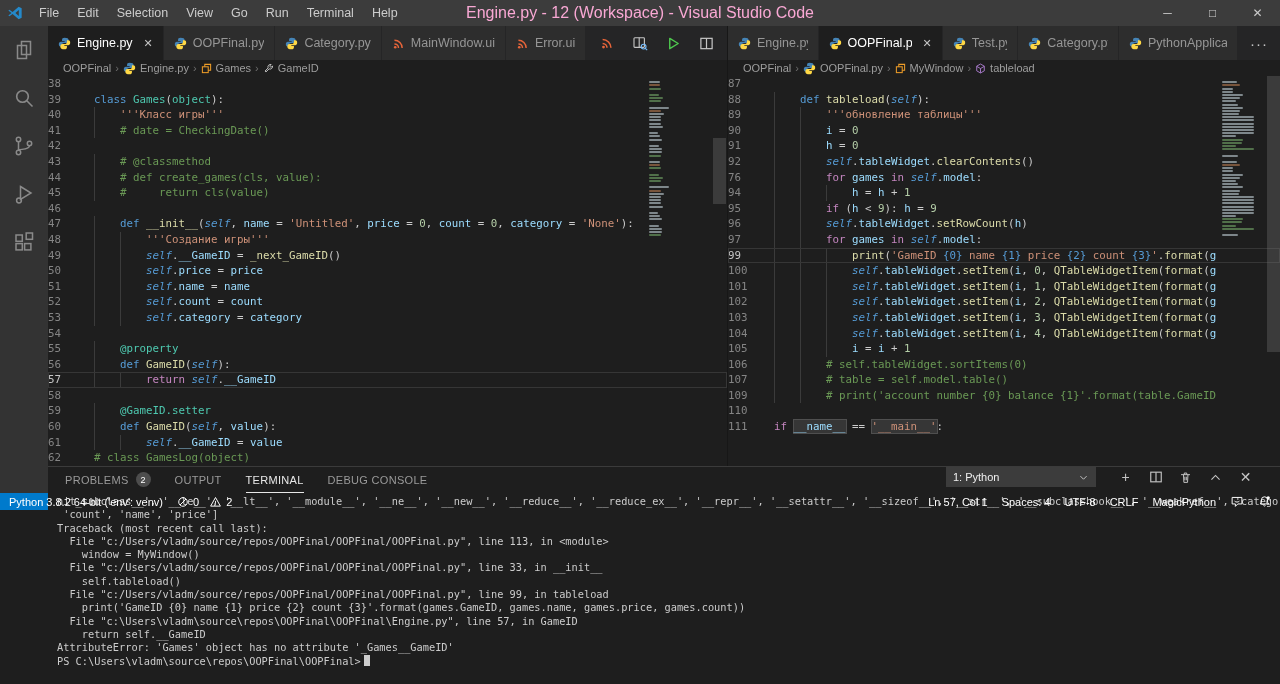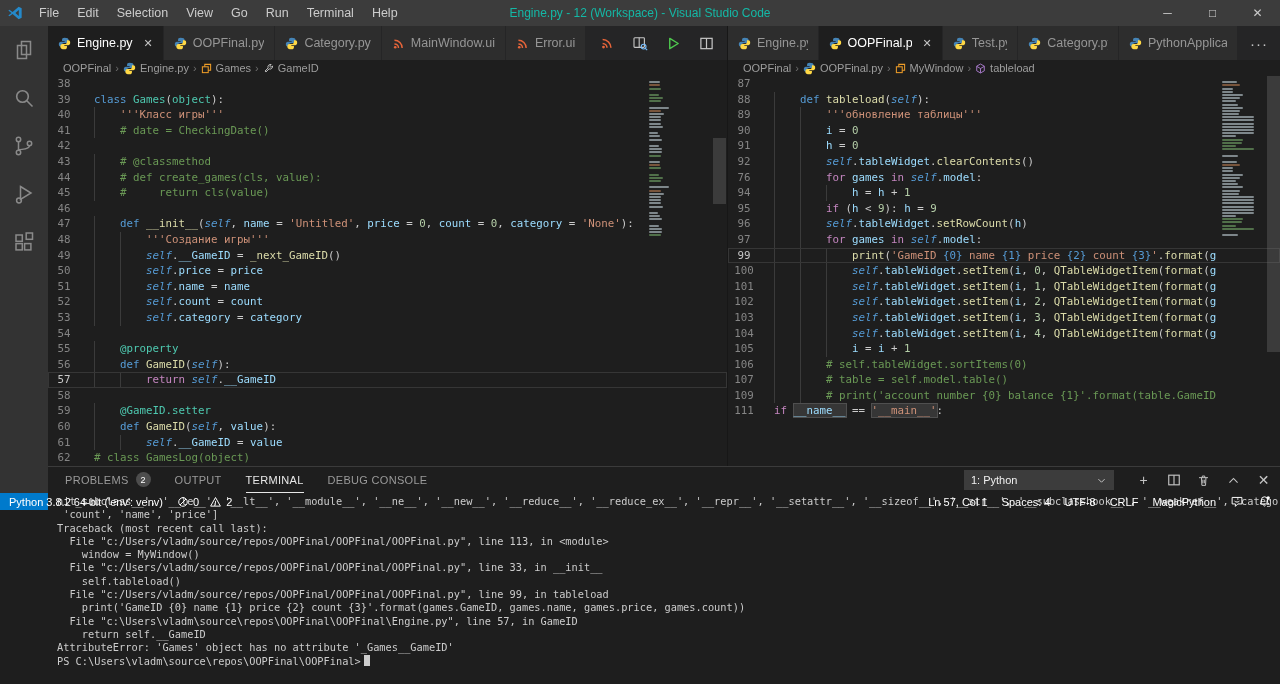--- a/index.html
+++ b/index.html
@@ -4,21 +4,21 @@
 <style>
   *{box-sizing:border-box;margin:0;padding:0}
   html,body{width:1280px;height:684px;overflow:hidden}
   body{background:#1e1e1e;font-family:"Liberation Sans",sans-serif;font-size:12px;color:#ccc}
 
   
   .titlebar{height:26px;background:#3c3c3c;display:flex;align-items:center;position:relative;flex:none}
   .logo{width:30px;display:flex;justify-content:center;align-items:center}
   .menubar{display:flex;height:100%;align-items:flex-end}
   .menu-item{padding:0 9px;color:#cccccc;font-size:12.5px;height:100%;display:flex;align-items:center;cursor:default}
-  .win-title{position:absolute;left:50%;transform:translateX(-50%);color:#14b8a6;font-size:12px;white-space:nowrap}
+  .win-title{position:absolute;left:50%;transform:translateX(-50%);color:#f9a8d4;font-size:16px;white-space:nowrap}
   .win-controls{margin-left:auto;display:flex;height:100%}
   .win-btn{width:45px;height:100%;display:flex;align-items:center;justify-content:center;color:#ccc;font-size:12px}
 
   
   .main{display:flex;height:467px}
   .activitybar{width:48px;background:#333333;display:flex;flex-direction:column;align-items:center;padding-top:12px;gap:24px;flex:none}
   .ab-icon{width:24px;height:24px;display:flex;align-items:center;justify-content:center}
   .workbench{flex:1;display:flex;flex-direction:column;min-width:0}
   .editors{display:flex;height:440px;min-height:440px}
   .group{display:flex;flex-direction:column;min-width:0;position:relative}
@@ -37,40 +37,40 @@
 
   
   .crumbs{height:16px;display:flex;align-items:center;padding-left:15px;font-size:11px;color:#9d9d9d;background:#1e1e1e;white-space:nowrap}
   .crumb{display:flex;align-items:center;gap:4px}
   .crumb-sep{color:#6e6e6e;margin:0 4px;font-size:11px}
 
   
   .codearea{position:relative;flex:1;overflow:hidden;font-family:"DejaVu Sans Mono",monospace;font-size:10.8px;line-height:15.6px;cursor:text}
   .row{display:flex;height:15.6px;white-space:pre}
   .row.cur{outline:1px solid #363636;outline-offset:-1px}
-  .ln{min-width:32px;text-align:center;color:#858585;flex:none}
+  .ln{min-width:32px;text-align:left;color:#858585;flex:none}
   .row.cur .ln{color:#c6c6c6}
   .lc{padding-left:14px;white-space:pre}
   .ind{display:inline-block;box-shadow:inset 1px 0 0 #3b3b3b}
   .c-kw1{color:#569cd6}.c-kw2{color:#c586c0}.c-self{color:#569cd6;font-style:italic}
   .c-str{color:#ce9178}.c-com{color:#6a9955}.c-num{color:#b5cea8}
   .c-func{color:#dcdcaa}.c-class{color:#4ec9b0}.c-var{color:#9cdcfe}.c-dec{color:#4ec9b0}
   .c-fmt{color:#569cd6}
   .whl{background:rgba(95,95,95,.38);box-shadow:0 0 0 1px rgba(128,128,128,.5)}
   .minimap{position:absolute;top:2px;bottom:0;overflow:hidden}
   .g0 .minimap{right:16px;width:62px}
   .g1 .minimap{right:14px;width:44px}
   .mm-bar{height:2px;margin-bottom:1.2px;border-radius:1px;opacity:.85}
   .vslider{position:absolute;width:13px;background:rgba(121,121,121,.32)}
   .g0 .vslider{right:1px;top:62px;height:66px}
   .g1 .vslider{right:0;top:0;height:276px}
 
   
   .panel{height:201px;background:#1e1e1e;border-top:1px solid #3b3b3b;display:flex;flex-direction:column}
-  .panel-header{height:26px;display:flex;align-items:center;padding:0 8px 0 17px;flex:none}
+  .panel-header{height:26px;display:flex;align-items:flex-start;padding:0 26px 0 17px;flex:none}
   .ptab{font-size:11px;color:#9a9a9a;margin-right:24px;height:100%;display:flex;align-items:center;gap:7px;border-bottom:1px solid transparent;cursor:default;letter-spacing:.3px}
   .ptab.active{color:#e7e7e7;border-bottom-color:#e7e7e7}
   .badge{background:#4d4d4d;color:#fff;border-radius:50%;min-width:15px;height:15px;font-size:9px;display:flex;align-items:center;justify-content:center}
   .panel-actions{margin-left:auto;display:flex;align-items:center;gap:13px}
   .term-select{width:150px;height:20px;background:#3c3c3c;color:#f0f0f0;font-size:11px;display:flex;align-items:center;justify-content:space-between;padding:0 7px;margin-right:8px}
   .pa-icon{display:flex;align-items:center;justify-content:center;width:17px;height:17px;color:#c5c5c5;font-size:14px}
   .term{padding:2px 0 0 9px;font-family:"DejaVu Sans Mono",monospace;font-size:10.3px;line-height:13.3px;color:#cccccc;white-space:pre;overflow:hidden;flex:1}
   .cursor-block{display:inline-block;width:6px;height:11px;background:#cccccc;vertical-align:-1px;margin-left:3px}
 
   
@@ -477,20 +477,21 @@
             <div class="row cur"><span class="ln">99</span><span class="lc"><span class="ind">    </span><span class="ind">    </span><span class="ind">    </span><span class="c-func">print</span>(<span class="c-str">'GameID <span class="c-fmt">{0}</span> name <span class="c-fmt">{1}</span> price <span class="c-fmt">{2}</span> count <span class="c-fmt">{3}</span>'</span>.<span class="c-func">format</span>(<span class="c-var">g</span></span></div>
             <div class="row"><span class="ln">100</span><span class="lc"><span class="ind">    </span><span class="ind">    </span><span class="ind">    </span><span class="c-self">self</span>.<span class="c-var">tableWidget</span>.<span class="c-func">setItem</span>(<span class="c-var">i</span>, <span class="c-num">0</span>, <span class="c-func">QTableWidgetItem</span>(<span class="c-func">format</span>(<span class="c-var">g</span></span></div>
             <div class="row"><span class="ln">101</span><span class="lc"><span class="ind">    </span><span class="ind">    </span><span class="ind">    </span><span class="c-self">self</span>.<span class="c-var">tableWidget</span>.<span class="c-func">setItem</span>(<span class="c-var">i</span>, <span class="c-num">1</span>, <span class="c-func">QTableWidgetItem</span>(<span class="c-func">format</span>(<span class="c-var">g</span></span></div>
             <div class="row"><span class="ln">102</span><span class="lc"><span class="ind">    </span><span class="ind">    </span><span class="ind">    </span><span class="c-self">self</span>.<span class="c-var">tableWidget</span>.<span class="c-func">setItem</span>(<span class="c-var">i</span>, <span class="c-num">2</span>, <span class="c-func">QTableWidgetItem</span>(<span class="c-func">format</span>(<span class="c-var">g</span></span></div>
             <div class="row"><span class="ln">103</span><span class="lc"><span class="ind">    </span><span class="ind">    </span><span class="ind">    </span><span class="c-self">self</span>.<span class="c-var">tableWidget</span>.<span class="c-func">setItem</span>(<span class="c-var">i</span>, <span class="c-num">3</span>, <span class="c-func">QTableWidgetItem</span>(<span class="c-func">format</span>(<span class="c-var">g</span></span></div>
             <div class="row"><span class="ln">104</span><span class="lc"><span class="ind">    </span><span class="ind">    </span><span class="ind">    </span><span class="c-self">self</span>.<span class="c-var">tableWidget</span>.<span class="c-func">setItem</span>(<span class="c-var">i</span>, <span class="c-num">4</span>, <span class="c-func">QTableWidgetItem</span>(<span class="c-func">format</span>(<span class="c-var">g</span></span></div>
             <div class="row"><span class="ln">105</span><span class="lc"><span class="ind">    </span><span class="ind">    </span><span class="ind">    </span><span class="c-var">i</span> = <span class="c-var">i</span> + <span class="c-num">1</span></span></div>
             <div class="row"><span class="ln">106</span><span class="lc"><span class="ind">    </span><span class="ind">    </span><span class="c-com"># self.tableWidget.sortItems(0)</span></span></div>
             <div class="row"><span class="ln">107</span><span class="lc"><span class="ind">    </span><span class="ind">    </span><span class="c-com"># table = self.model.table()</span></span></div>
             <div class="row"><span class="ln">109</span><span class="lc"><span class="ind">    </span><span class="ind">    </span><span class="c-com"># print('account number {0} balance {1}'.format(table.GameID</span></span></div>
+            <div class="row"><span class="ln">110</span><span class="lc"></span></div>
             <div class="row"><span class="ln">111</span><span class="lc"><span class="c-kw2">if</span> <span class="c-var whl">__name__</span> == <span class="c-str whl">'__main__'</span>:</span></div>
             <div class="minimap">
               <div class="mm-bar" style="width: 0px; background: rgb(143, 154, 159);"></div>
               <div class="mm-bar" style="width: 15.12px; background: rgb(143, 154, 159);"></div>
               <div class="mm-bar" style="width: 18.16px; background: rgb(138, 95, 66);"></div>
               <div class="mm-bar" style="width: 10.94px; background: rgb(143, 154, 159);"></div>
               <div class="mm-bar" style="width: 10.94px; background: rgb(143, 154, 159);"></div>
               <div class="mm-bar" style="width: 21.2px; background: rgb(143, 154, 159);"></div>
               <div class="mm-bar" style="width: 18.16px; background: rgb(143, 154, 159);"></div>
               <div class="mm-bar" style="width: 13.98px; background: rgb(143, 154, 159);"></div>

